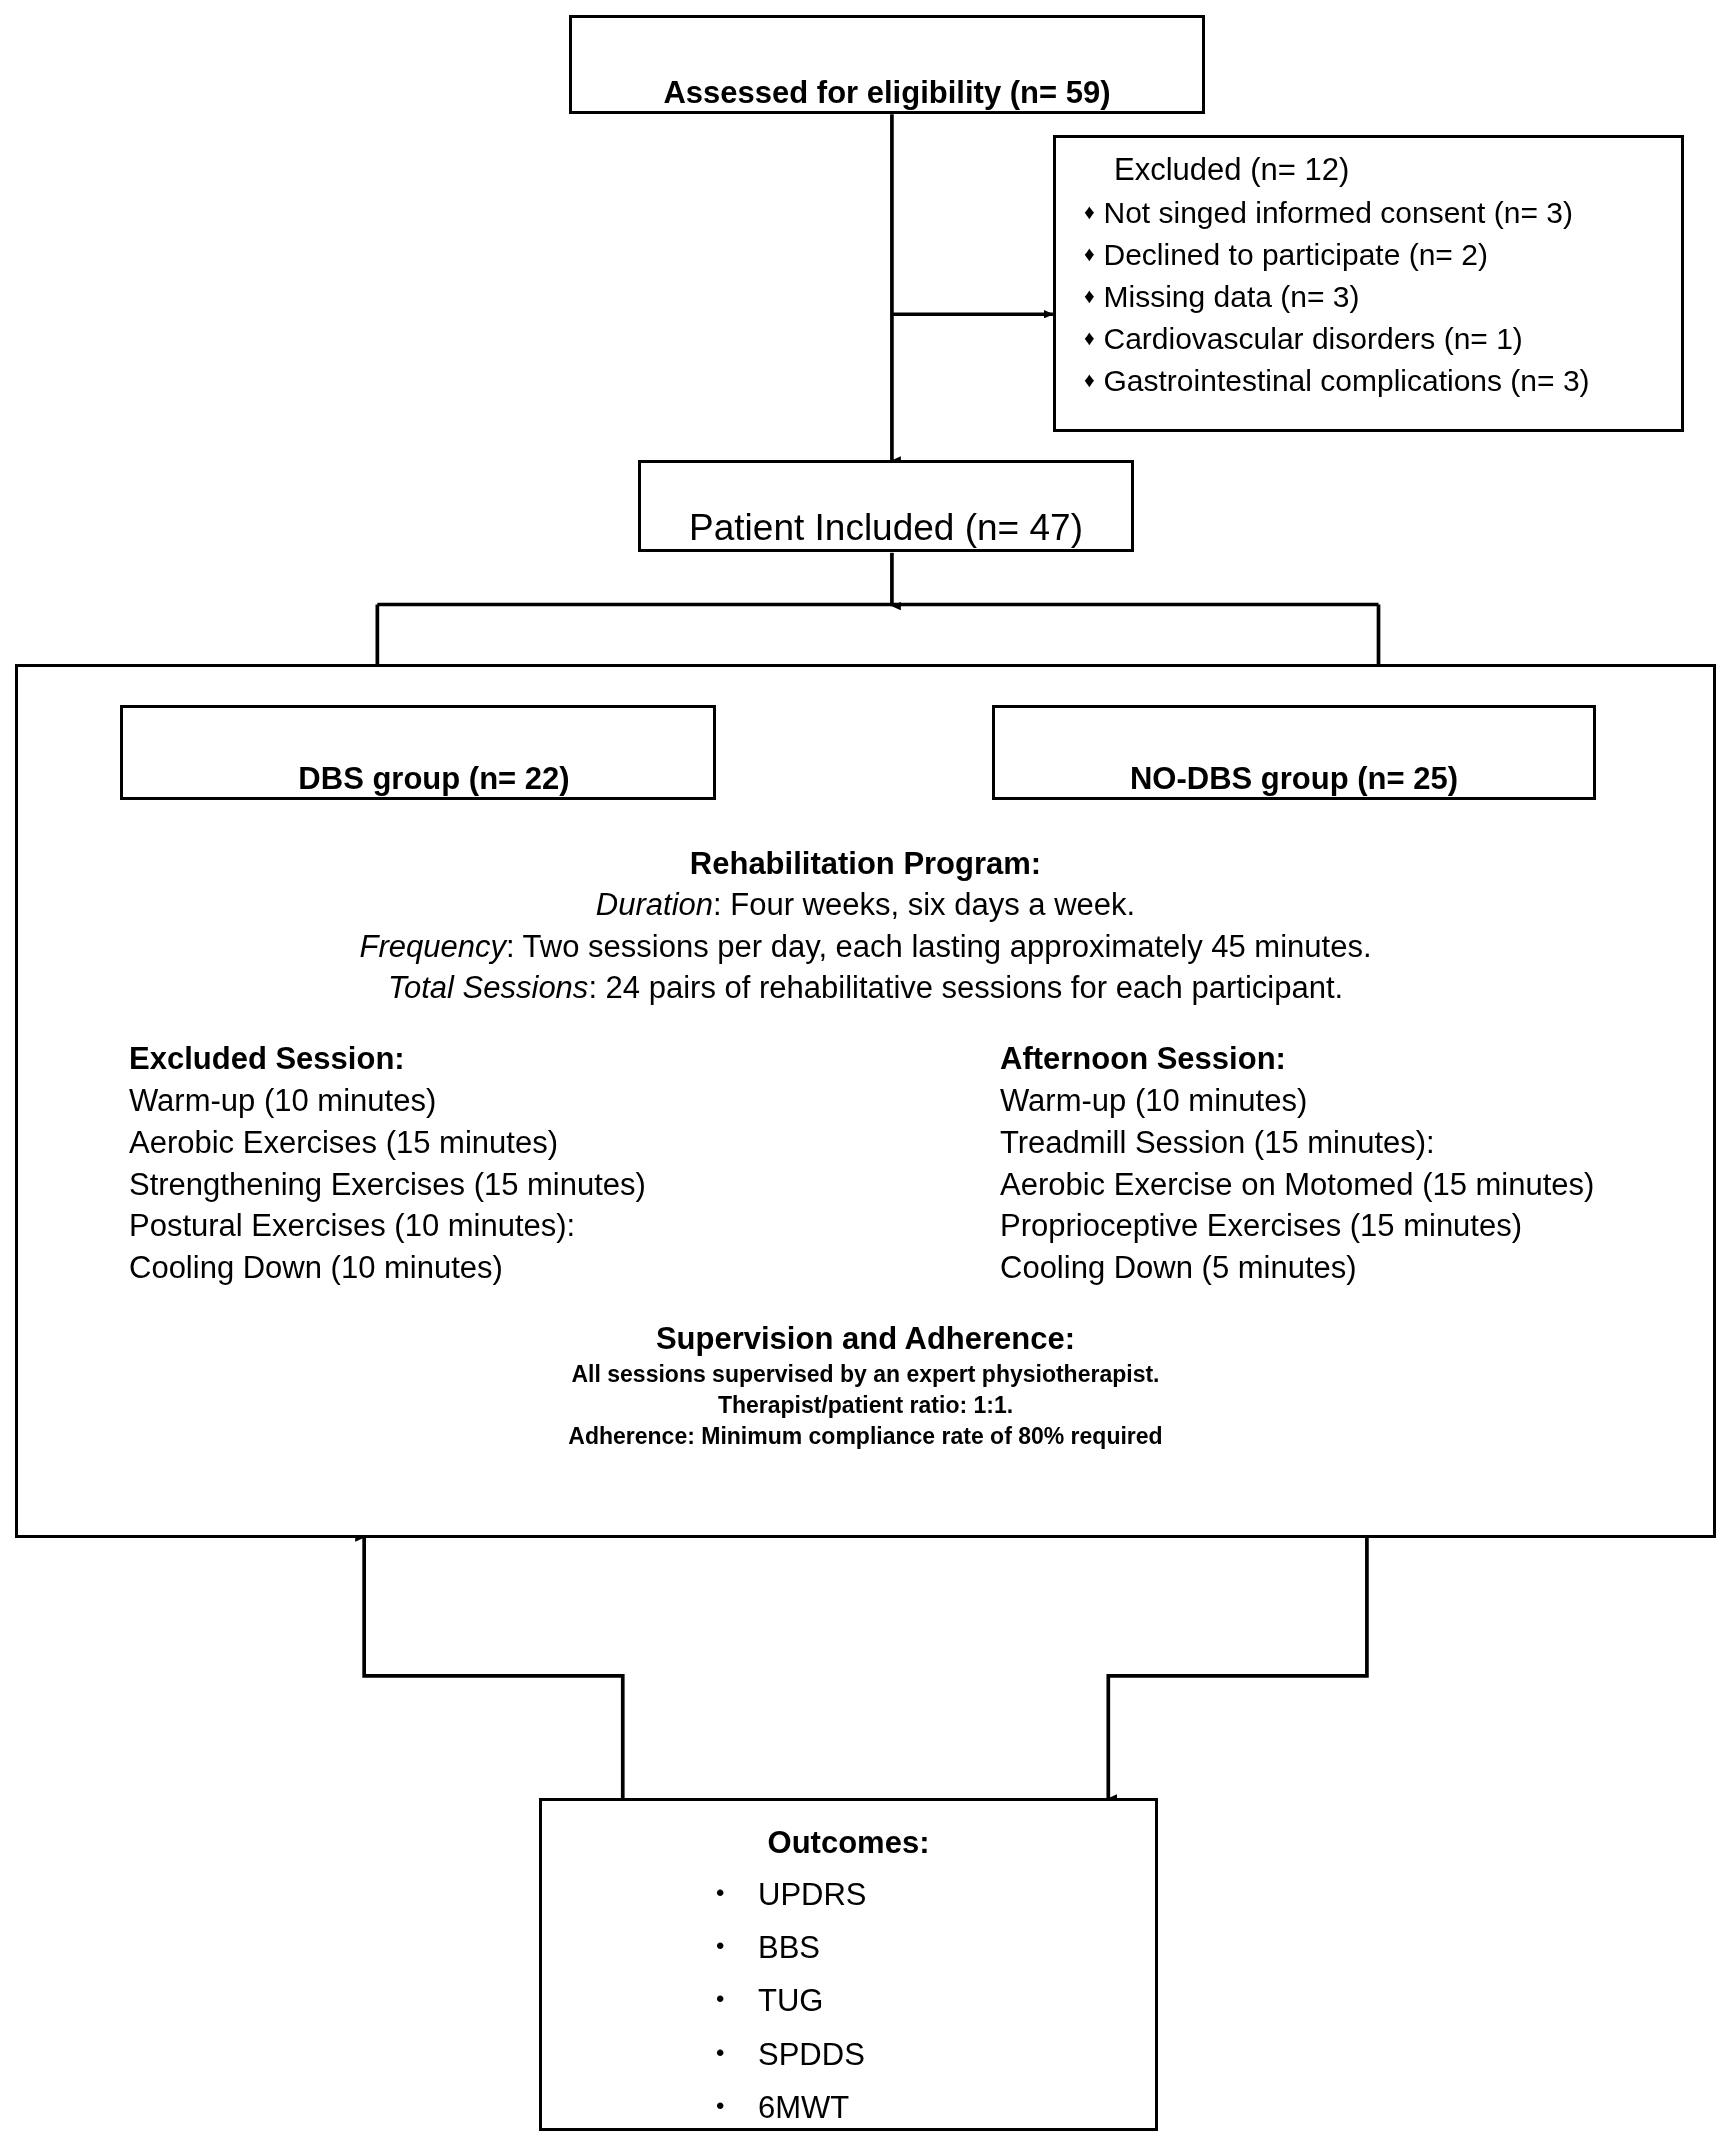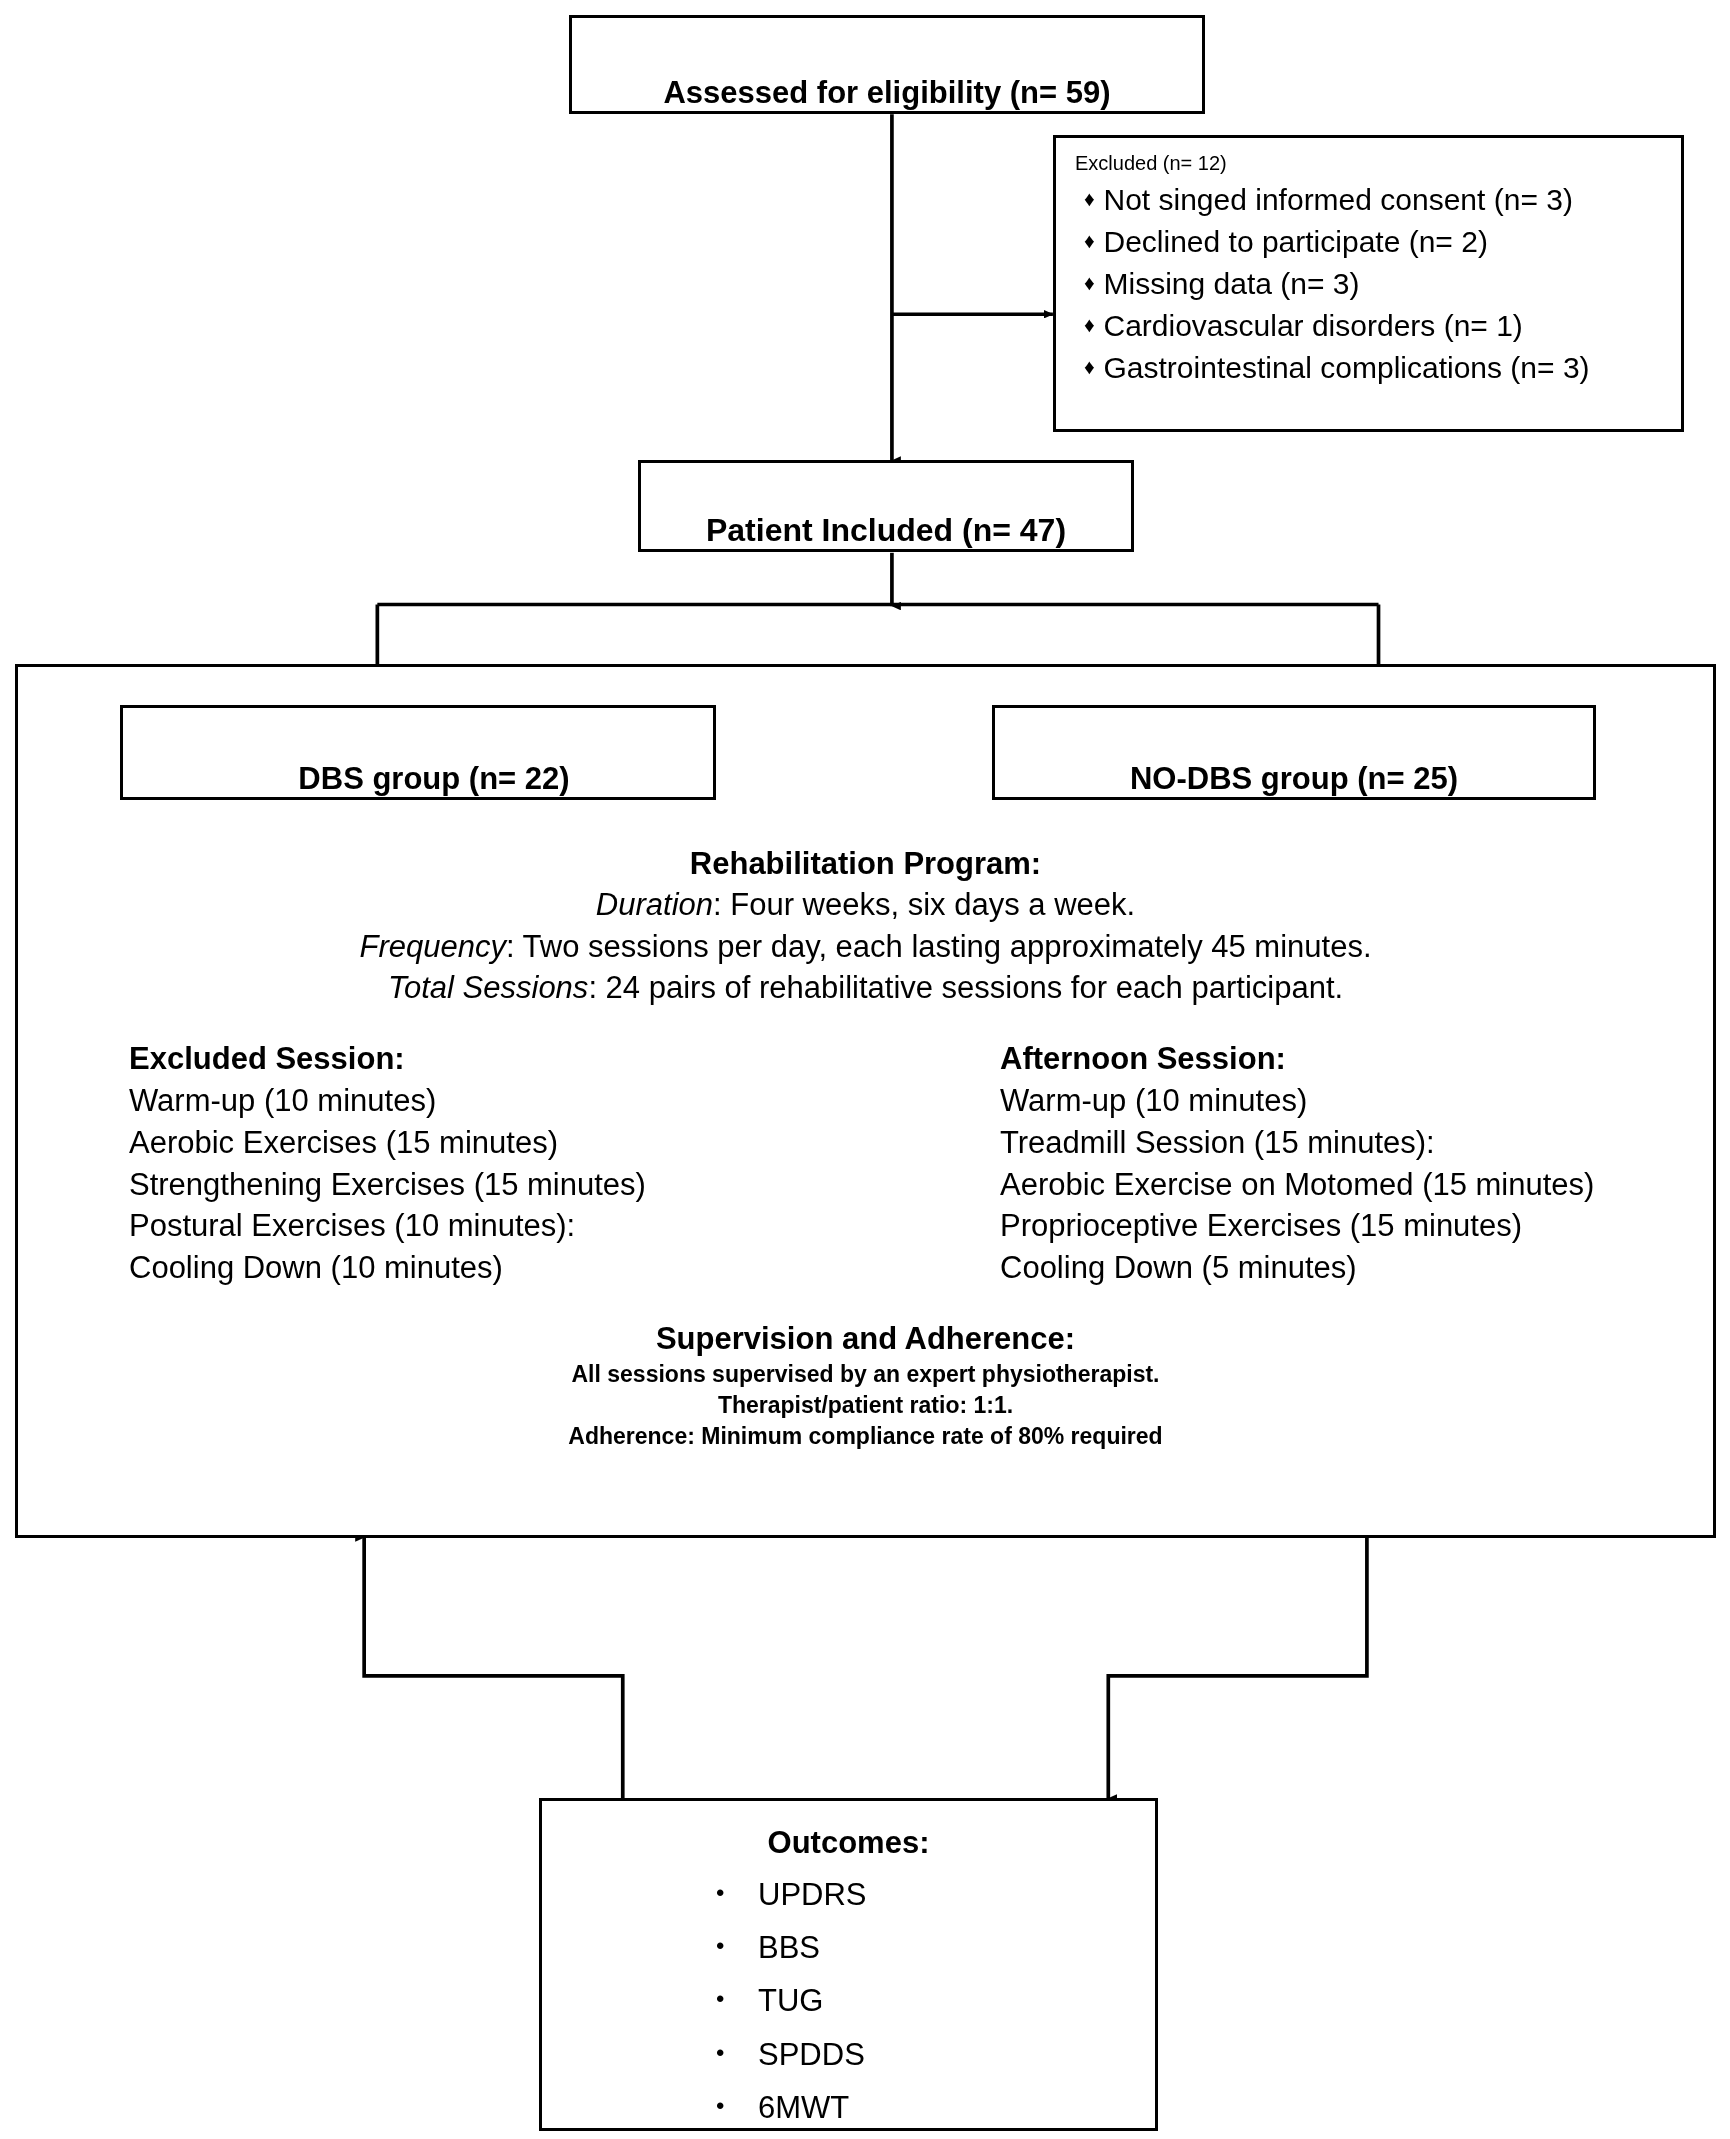--- a/index.html
+++ b/index.html
@@ -10,28 +10,28 @@
   .box{position:absolute;background:#fff;border:3.2px solid #000;box-sizing:border-box;}
   .ctr{display:flex;align-items:flex-end;justify-content:center;text-align:center;}
   .i{font-style:italic;}
 
   
   #assessed-box{left:569px;top:15px;width:636px;height:99px;}
   #assessed-box .lbl{font-size:31px;font-weight:bold;}
 
   
   #excluded-box{left:1053px;top:135px;width:631px;height:297px;padding:13.7px 0 0 19px;}
-  #excluded-title{font-size:20px;line-height:1.18;margin-bottom:2.1px;}
+  #excluded-title{font-size:31px;line-height:1.18;margin-bottom:2.1px;margin-left:39px;}
   #excluded-list{list-style:none;margin:0;padding:0;}
   #excluded-list li{font-size:30px;line-height:1.16;margin:7.4px 0 0 0;display:flex;align-items:flex-start;}
   .diamond-bullet{flex:0 0 auto;width:28.5px;text-align:center;font-size:21px;line-height:1.55;}
 
   
   #included-box{left:638px;top:460px;width:496px;height:92px;}
-  #included-box .lbl{font-size:32px;font-weight:bold;}
+  #included-box .lbl{font-size:37px;font-weight:normal;}
 
   
   #program-box{left:15px;top:664px;width:1701px;height:874px;border-width:3.2px;}
 
   
   #dbs-box{left:120px;top:705px;width:596px;height:95px;padding-left:32px;}
   #nodbs-box{left:992px;top:705px;width:604px;height:95px;}
   #dbs-box .lbl,#nodbs-box .lbl{font-size:31px;font-weight:bold;}
 
   

